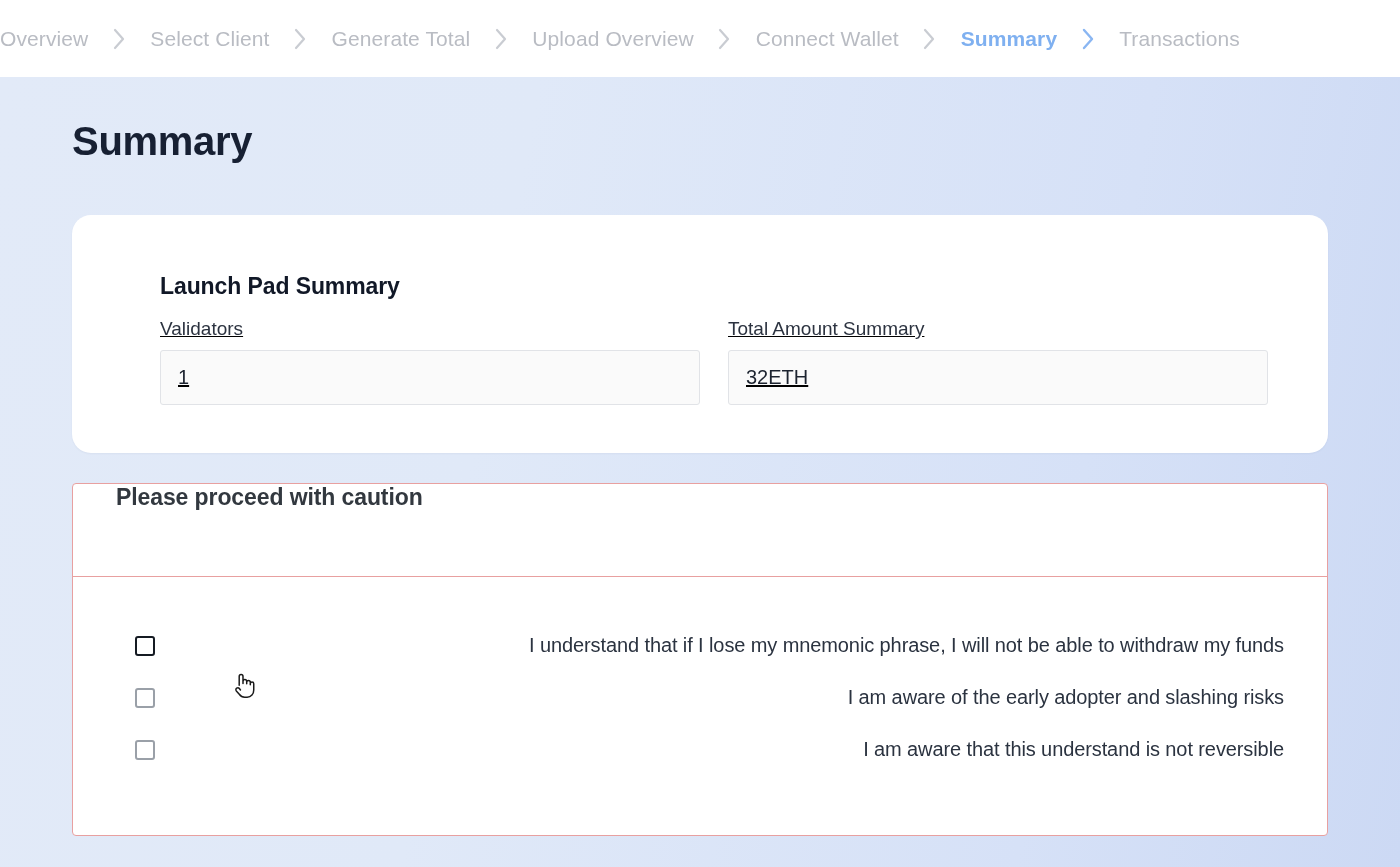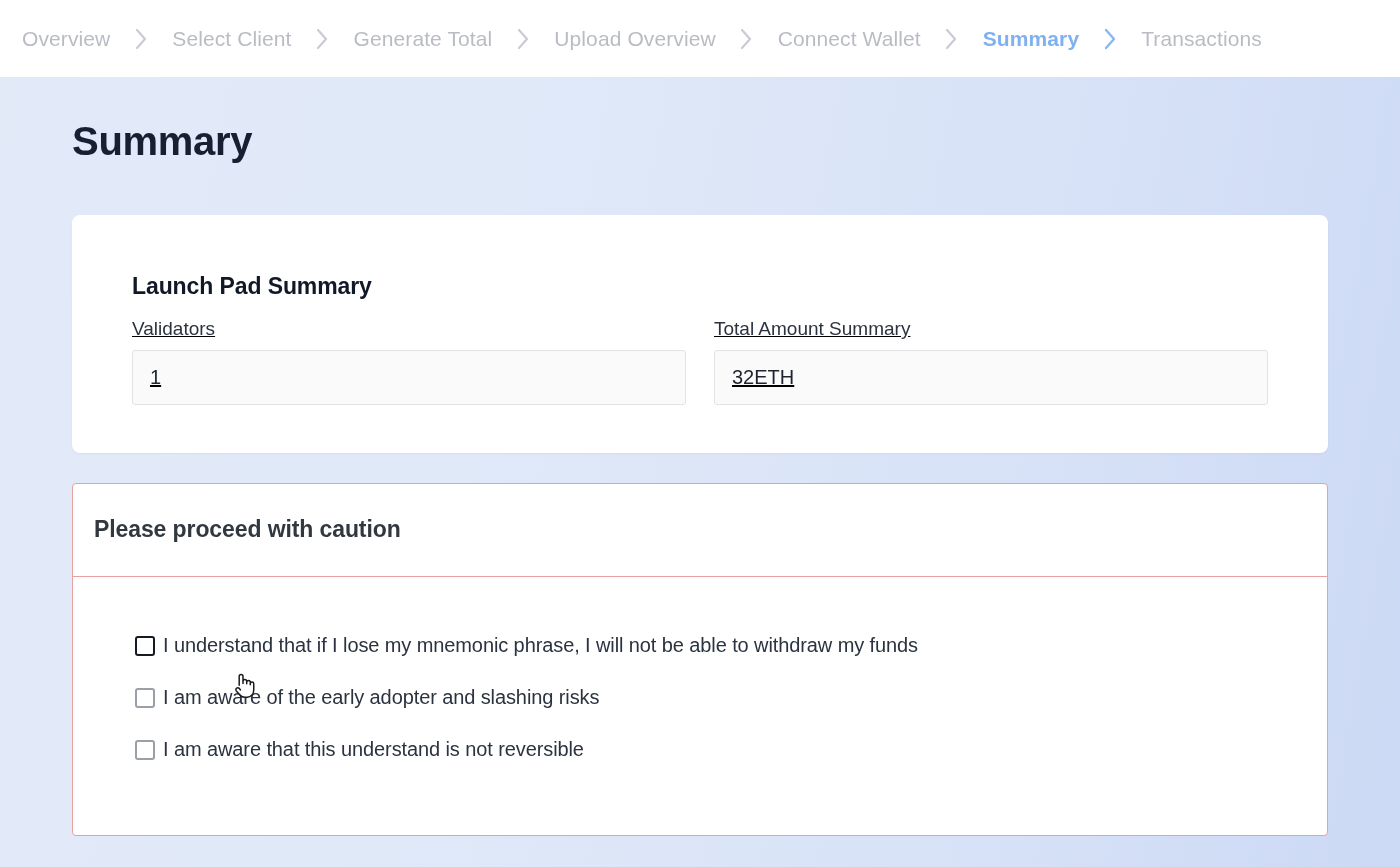--- a/index.html
+++ b/index.html
@@ -23,21 +23,20 @@
     flex-direction: column;
   }
 
   
   .breadcrumb-bar {
     height: 77px;
     flex: 0 0 77px;
     background: #ffffff;
     display: flex;
     align-items: center;
-    padding-left: 22px;
     padding-right: 10px;
     white-space: nowrap;
     overflow: hidden;
   }
 
   .crumb {
     font-size: 21px;
     font-weight: 400;
     color: #b9bcc3;
     letter-spacing: 0.1px;
@@ -84,22 +83,22 @@
     letter-spacing: -0.3px;
     padding-top: 42px;
     padding-bottom: 0;
     margin-left: 0;
   }
 
   
   .card {
     margin-top: 51px;
     background: #ffffff;
-    border-radius: 8px;
-    padding: 58px 60px 48px 60px;
+    border-radius: 19px;
+    padding: 58px 60px 48px 88px;
     box-shadow: 0 1px 2px rgba(30,50,90,0.05);
   }
 
   .card-title {
     font-size: 23px;
     font-weight: 700;
     color: #111827;
     letter-spacing: -0.1px;
     margin-bottom: 18px;
   }
@@ -143,42 +142,42 @@
     margin-top: 30px;
     background: #ffffff;
     border: 1.6px solid #e8a0a0;
     border-radius: 4px;
     overflow: hidden;
   }
 
   .caution-head {
     height: 93px;
     display: flex;
-    align-items: center;
-    padding-left: 21px;
+    padding-left: 43px;
     border-bottom: 1.6px solid #e8a0a0;
   }
 
   .caution-head-title {
     font-size: 23px;
     font-weight: 700;
     color: #32383f;
     letter-spacing: -0.1px;
   }
 
   .caution-body {
     padding: 57px 43px 0 62px;
     min-height: 258px;
   }
 
   .check-row {
     display: flex;
     align-items: flex-start;
     margin-bottom: 29px;
     cursor: pointer;
+    justify-content: space-between;
   }
 
   .check-row:last-child { margin-bottom: 0; }
 
   .checkbox {
     flex: 0 0 auto;
     width: 20px;
     height: 20px;
     border: 2px solid #9aa0a8;
     border-radius: 3px;

